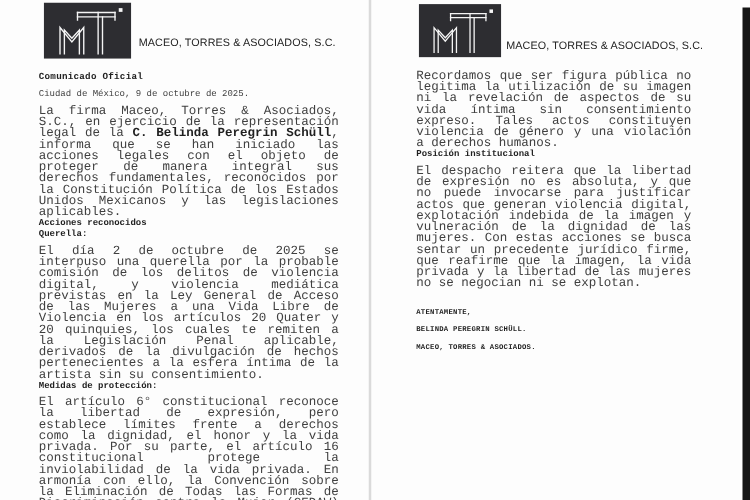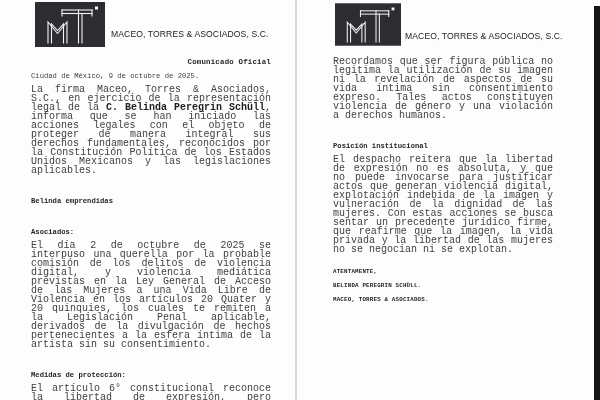--- a/index.html
+++ b/index.html
@@ -17,31 +17,31 @@
   .header{position:relative;height:50px;}
   .logo{position:absolute;left:4px;top:2px;width:70px;height:45px;display:block;}
   .page-right .logo{left:2px;width:66px;}
   .firm-name{
     position:absolute;left:80px;top:29px;white-space:nowrap;
     font-family:"Liberation Sans",sans-serif;font-weight:normal;
     font-size:8.6px;color:#222;letter-spacing:0.1px;
   }
   .page-right .firm-name{left:72px;top:31px;}
   .doc-title{
-    text-align:right;font-weight:bold;font-size:7.4px;color:#1f1f1f;
+    text-align:left;font-weight:bold;font-size:7.4px;color:#1f1f1f;
     margin-top:8px;letter-spacing:0.2px;
   }
   .dateline{font-size:7.2px;margin-top:6px;}
   .para{
     font-size:10px;line-height:9px;text-align:justify;
     margin-top:5px;margin-bottom:0;
   }
   .heading{
     font-size:7.2px;line-height:9px;font-weight:bold;color:#1f1f1f;
-    margin-top:22px;
+    margin-top:0;
   }
   .heading + .para{margin-top:4px;}
   .b{font-weight:bold;color:#1f1f1f;}
   .page-right .para.first{margin-top:7px;}
   .signature{margin-top:14px;}
   .sig-line{
     font-size:5.8px;font-weight:bold;color:#1f1f1f;
     letter-spacing:0.2px;margin-top:0;margin-bottom:7px;
   }
 </style>
@@ -70,22 +70,22 @@
       <rect x="60" y="4.5" width="3" height="3" fill="#f5f5f5"></rect>
     </svg>
     <div class="firm-name">MACEO, TORRES &amp; ASOCIADOS, S.C.</div>
   </div>
 
   <div class="doc-title">Comunicado Oficial</div>
   <div class="dateline">Ciudad de México, 9 de octubre de 2025.</div>
 
   <p class="para"><span>La firma Maceo, Torres &amp; Asociados, S.C., en ejercicio de la representación legal de la </span><span class="b">C. Belinda Peregrin Schüll</span><span>, informa que se han iniciado las acciones legales con el objeto de proteger de manera integral sus derechos fundamentales, reconocidos por la Constitución Política de los Estados Unidos Mexicanos y las legislaciones aplicables.</span></p>
 
-  <div class="heading">Belinda emprendidas</div>
-  <div class="heading">Asociados:</div>
+  <div class="heading">Acciones reconocidos</div>
+  <div class="heading">Querella:</div>
   <p class="para">El día 2 de octubre de 2025 se interpuso una querella por la probable comisión de los delitos de violencia digital, y violencia mediática previstas en la Ley General de Acceso de las Mujeres a una Vida Libre de Violencia en los artículos 20 Quater y 20 quinquies, los cuales te remiten a la Legislación Penal aplicable, derivados de la divulgación de hechos pertenecientes a la esfera íntima de la artista sin su consentimiento.</p>
 
   <div class="heading">Medidas de protección:</div>
 
   <p class="para">El artículo 6° constitucional reconoce la libertad de expresión, pero establece límites frente a derechos como la dignidad, el honor y la vida privada. Por su parte, el artículo 16 constitucional protege la inviolabilidad de la vida privada. En armonía con ello, la Convención sobre la Eliminación de Todas las Formas de Discriminación contra la Mujer (CEDAW) y la Convención de Belém do Pará, obligan al Estado mexicano a garantizar a las mujeres una vida libre de violencia, incluida la violencia digital y mediática.</p>
 </div>
 
 <div class="divider"></div>
 
 <div class="page page-right">

